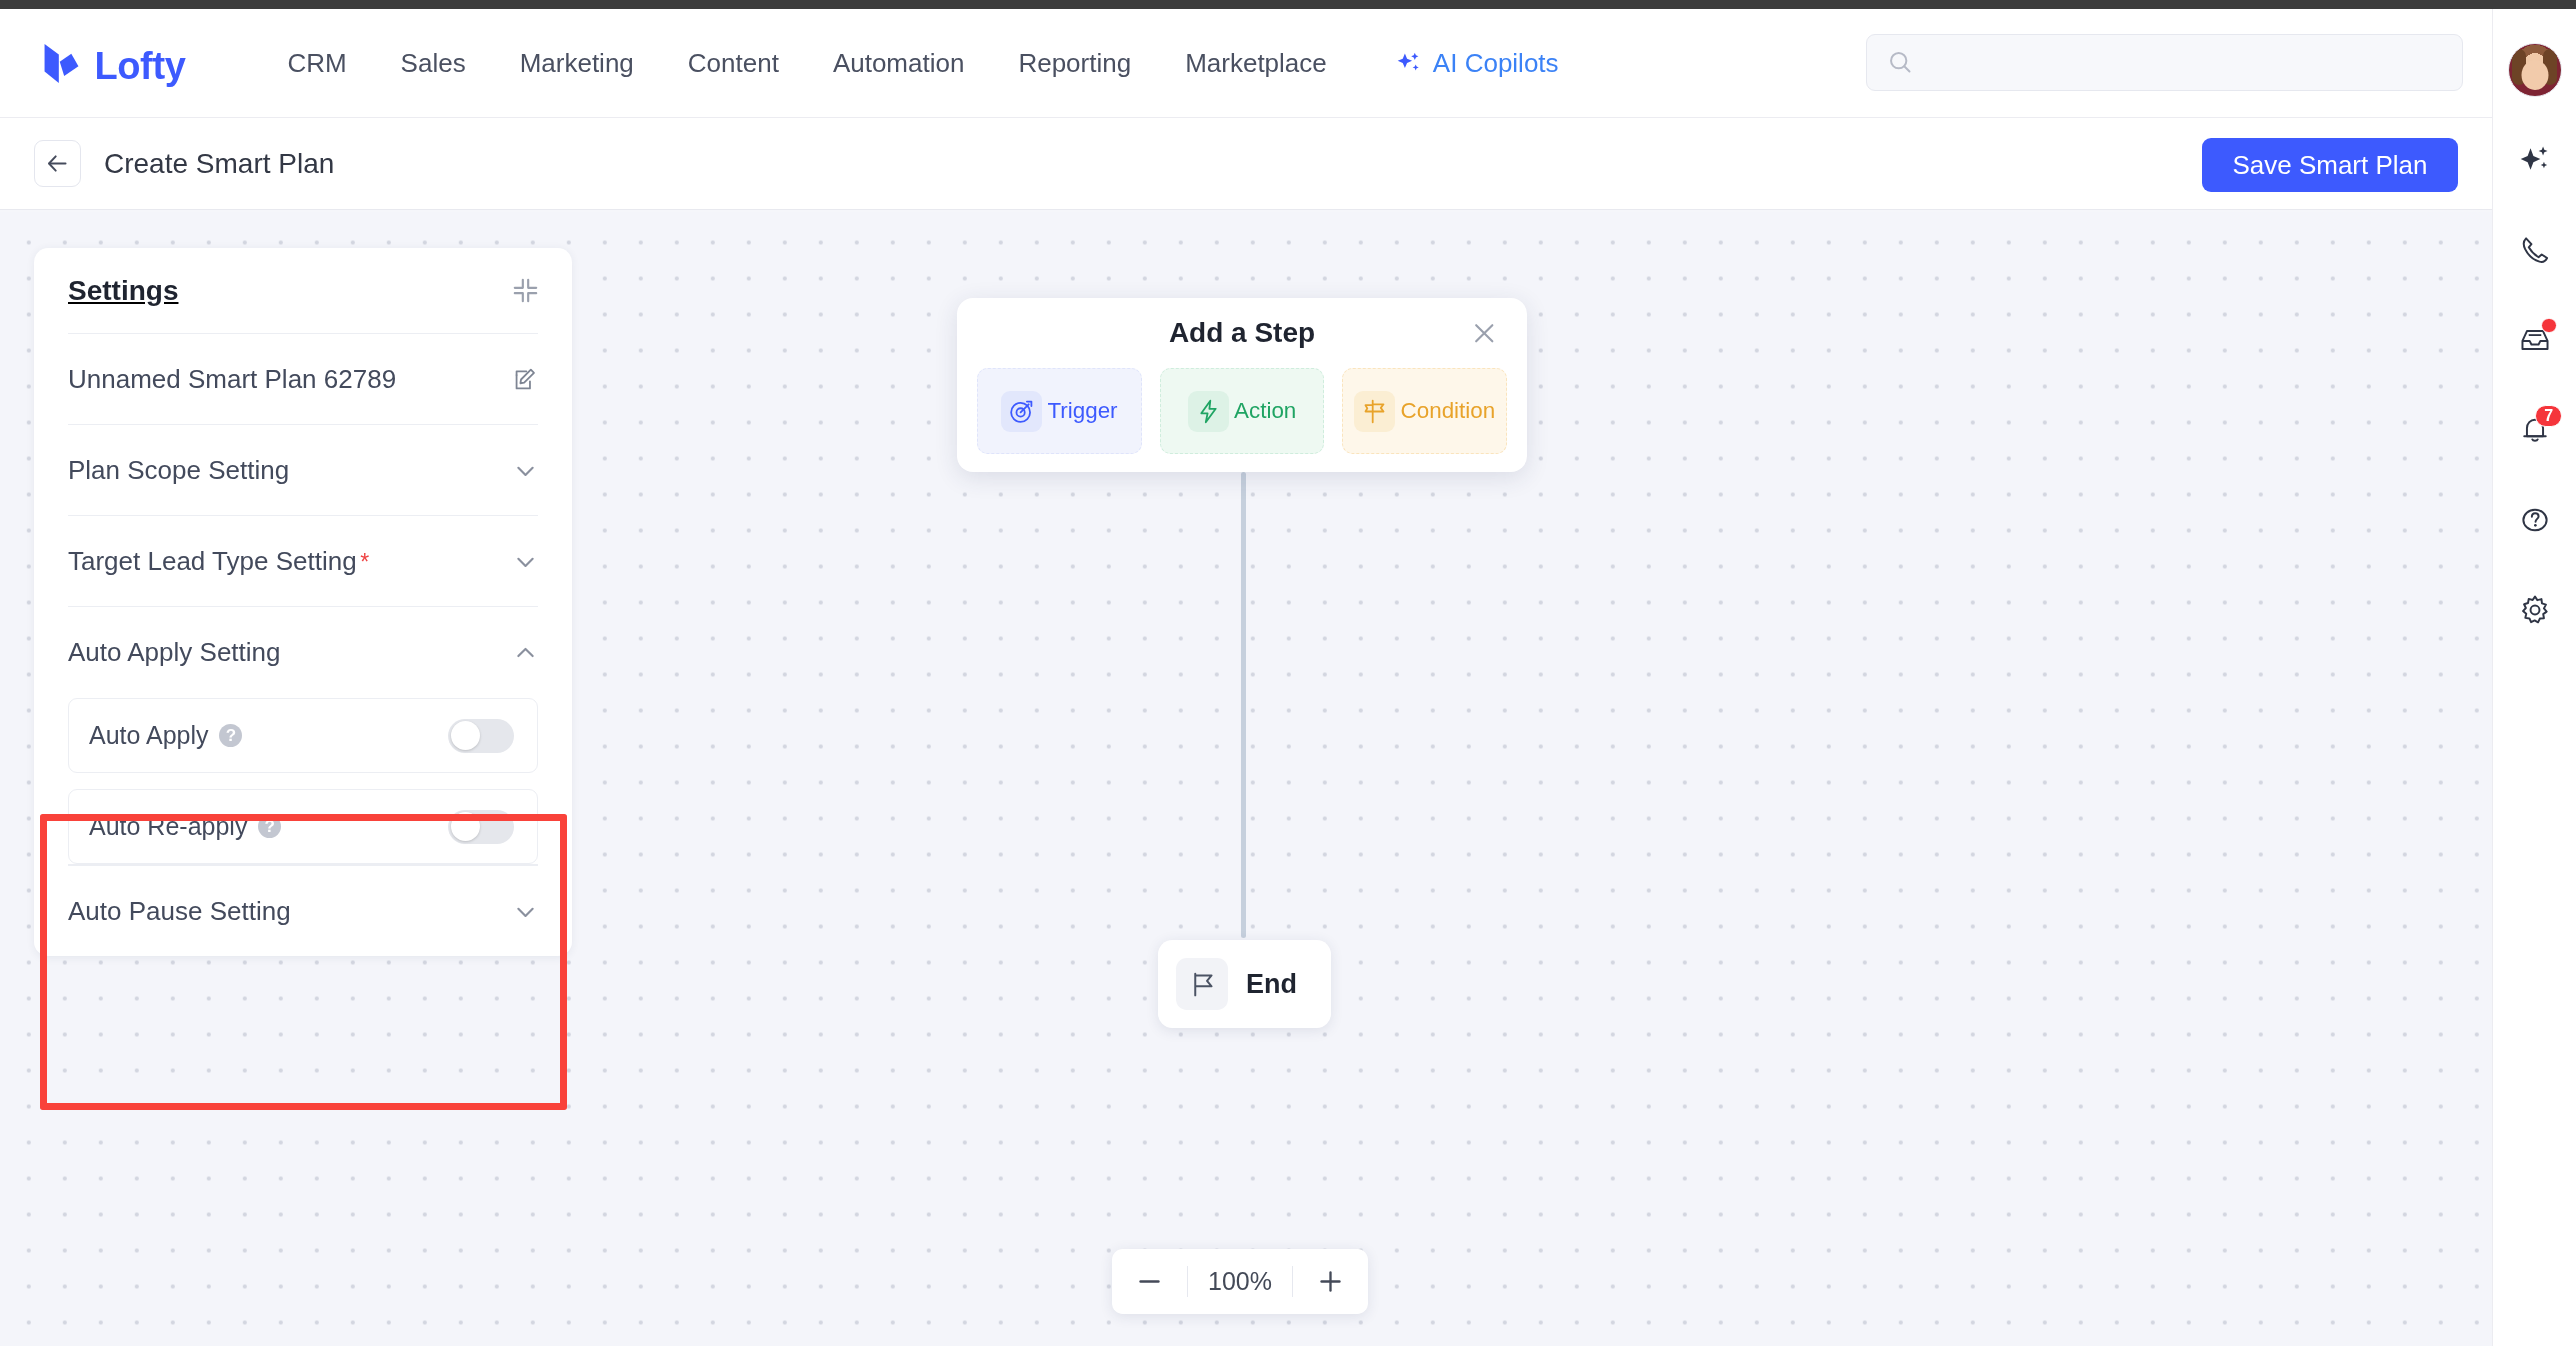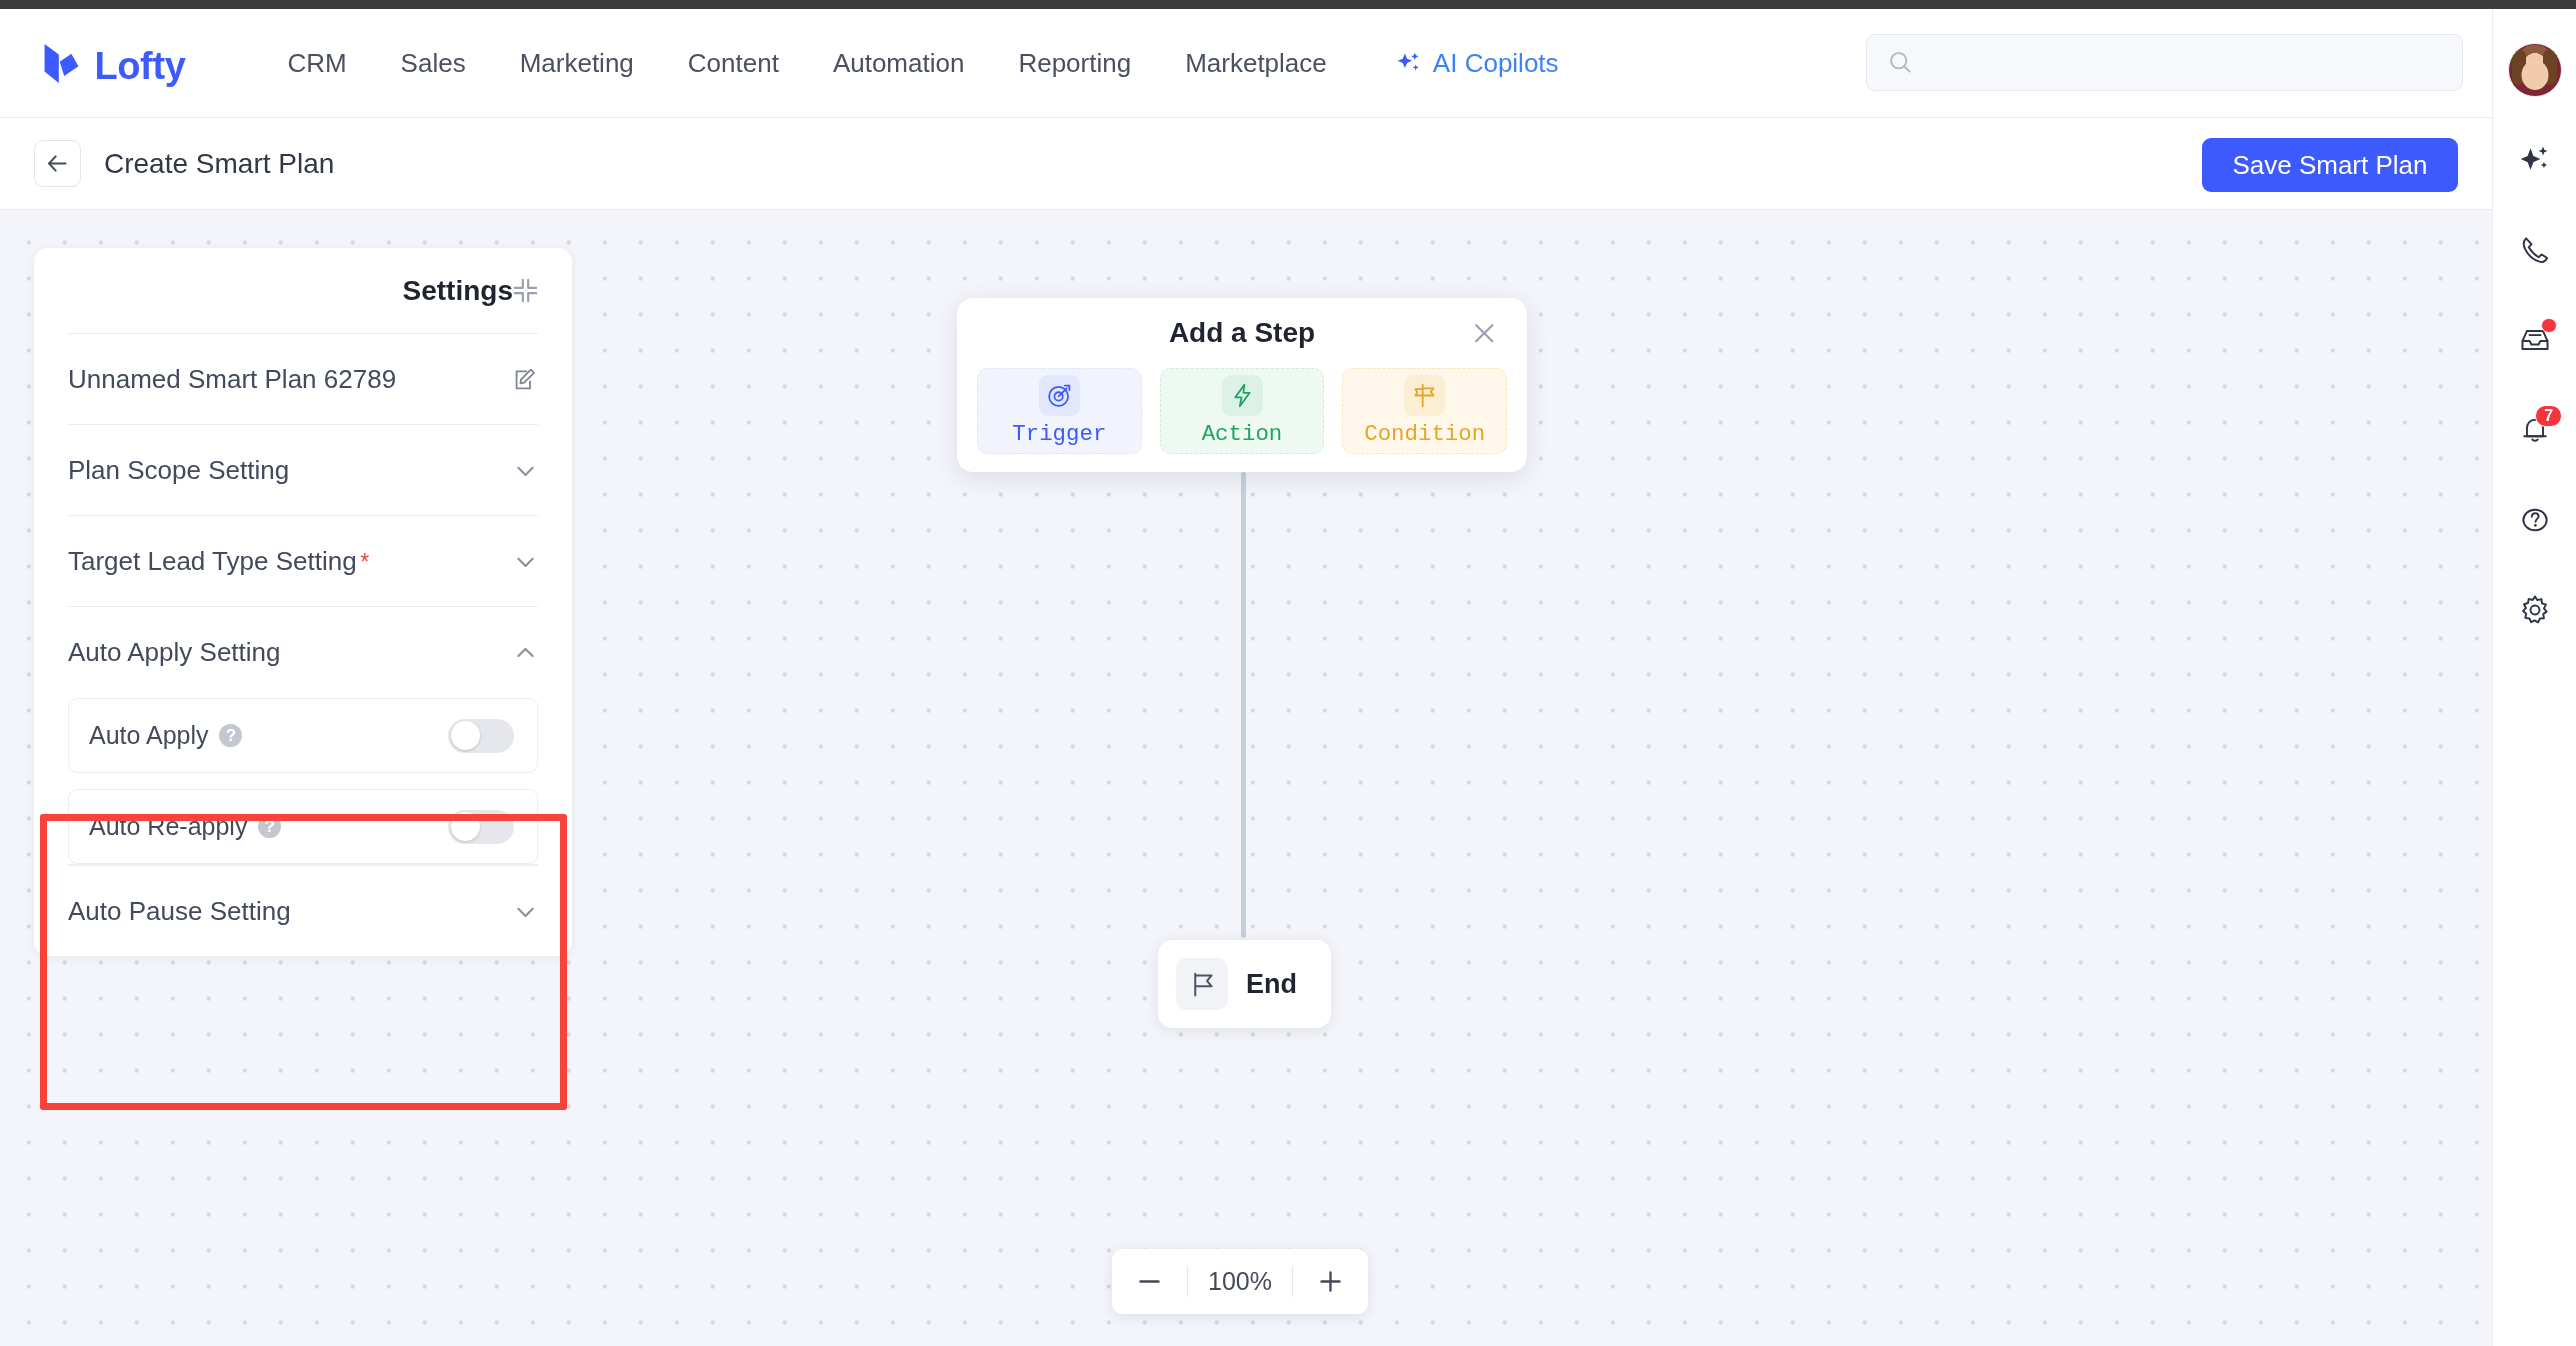--- a/index.html
+++ b/index.html
@@ -127,22 +127,23 @@
     position: absolute;
     left: 34px; top: 36px;
     width: 538px;
     background: #ffffff;
     border-radius: 14.3px;
     box-shadow: 0 1.8px 9px rgba(40,50,90,0.07);
     padding: 0 34px;
   }
   .settings-head {
     height: 86px;
-    display: flex; align-items: center; justify-content: flex-end;
+    display: flex; align-items: center; justify-content: space-between;
     border-bottom: 0.9px solid #eceef3;
+    text-decoration: underline;
   }
   .settings-head h2 { font-size: 28px; color: #1f2430; font-weight: bold; }
   .collapse-icon { width: 25px; height: 25px; cursor: pointer; display:block; }
 
   .settings-row {
     height: 91px;
     display: flex; align-items: center; justify-content: space-between;
     border-bottom: 0.9px solid #eceef3;
   }
   .settings-row:last-child { border-bottom: none; }
@@ -214,24 +215,23 @@
   .modal-head h3 { font-size: 28px; color: #1f2430; font-weight: bold; }
   .modal-close {
     position: absolute; right: 7.2px; top: 20px;
     width: 30.5px; height: 30.5px; cursor: pointer; display: block;
   }
   .step-choices { display: flex; gap: 18px; }
   .step-card {
     width: 167px; height: 86px;
     border-radius: 10.8px;
     border: 1.8px dashed transparent;
-    display: flex; flex-direction: column;
+    display: flex; flex-direction: row;
     align-items: center; justify-content: center; gap: 5.4px;
     cursor: pointer;
-    font-family: Liberation Mono, monospace;
   }
   .step-card .ico-wrap {
     width: 41px; height: 41px; border-radius: 9px;
     display: flex; align-items: center; justify-content: center;
   }
   .step-card .ico-wrap svg { width: 27px; height: 27px; display: block; }
   .step-card .name { font-size: 22.4px; }
   .card-trigger   { background: #f1f3fd; border-color: #dfe4fb; }
   .card-trigger .ico-wrap { background: #e2e7fc; }
   .card-trigger .name { color: #3d5afe; }

